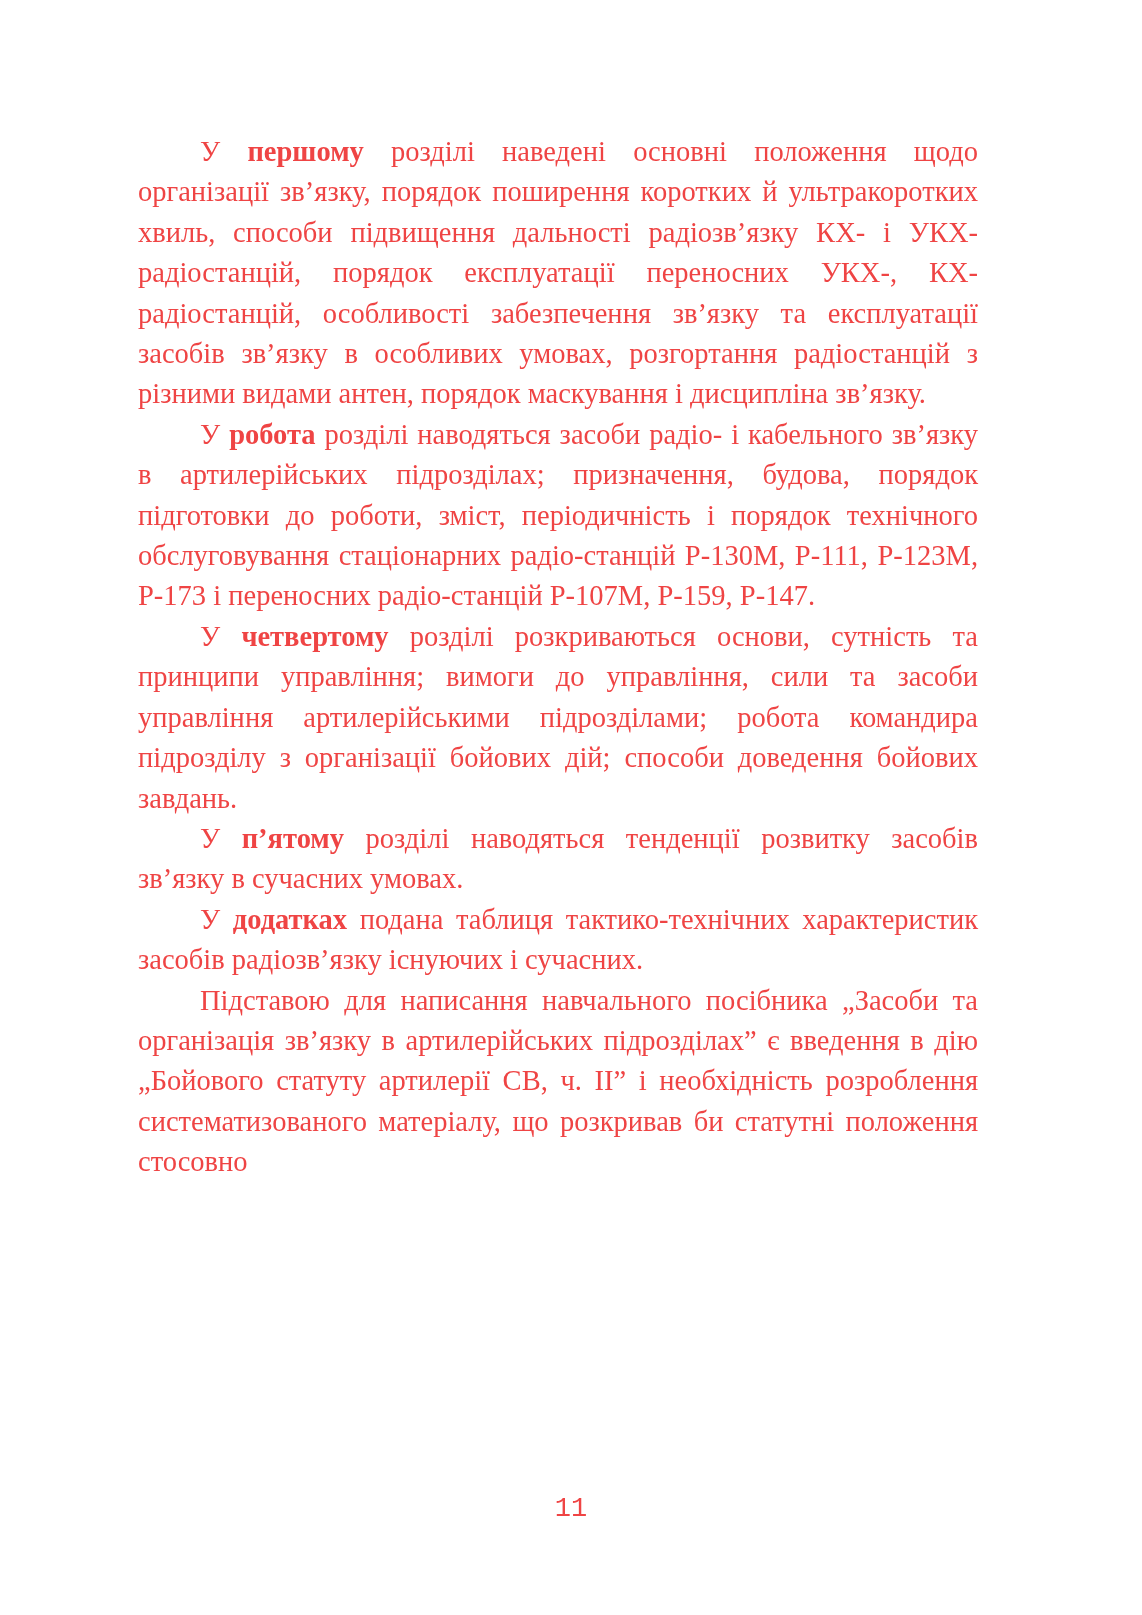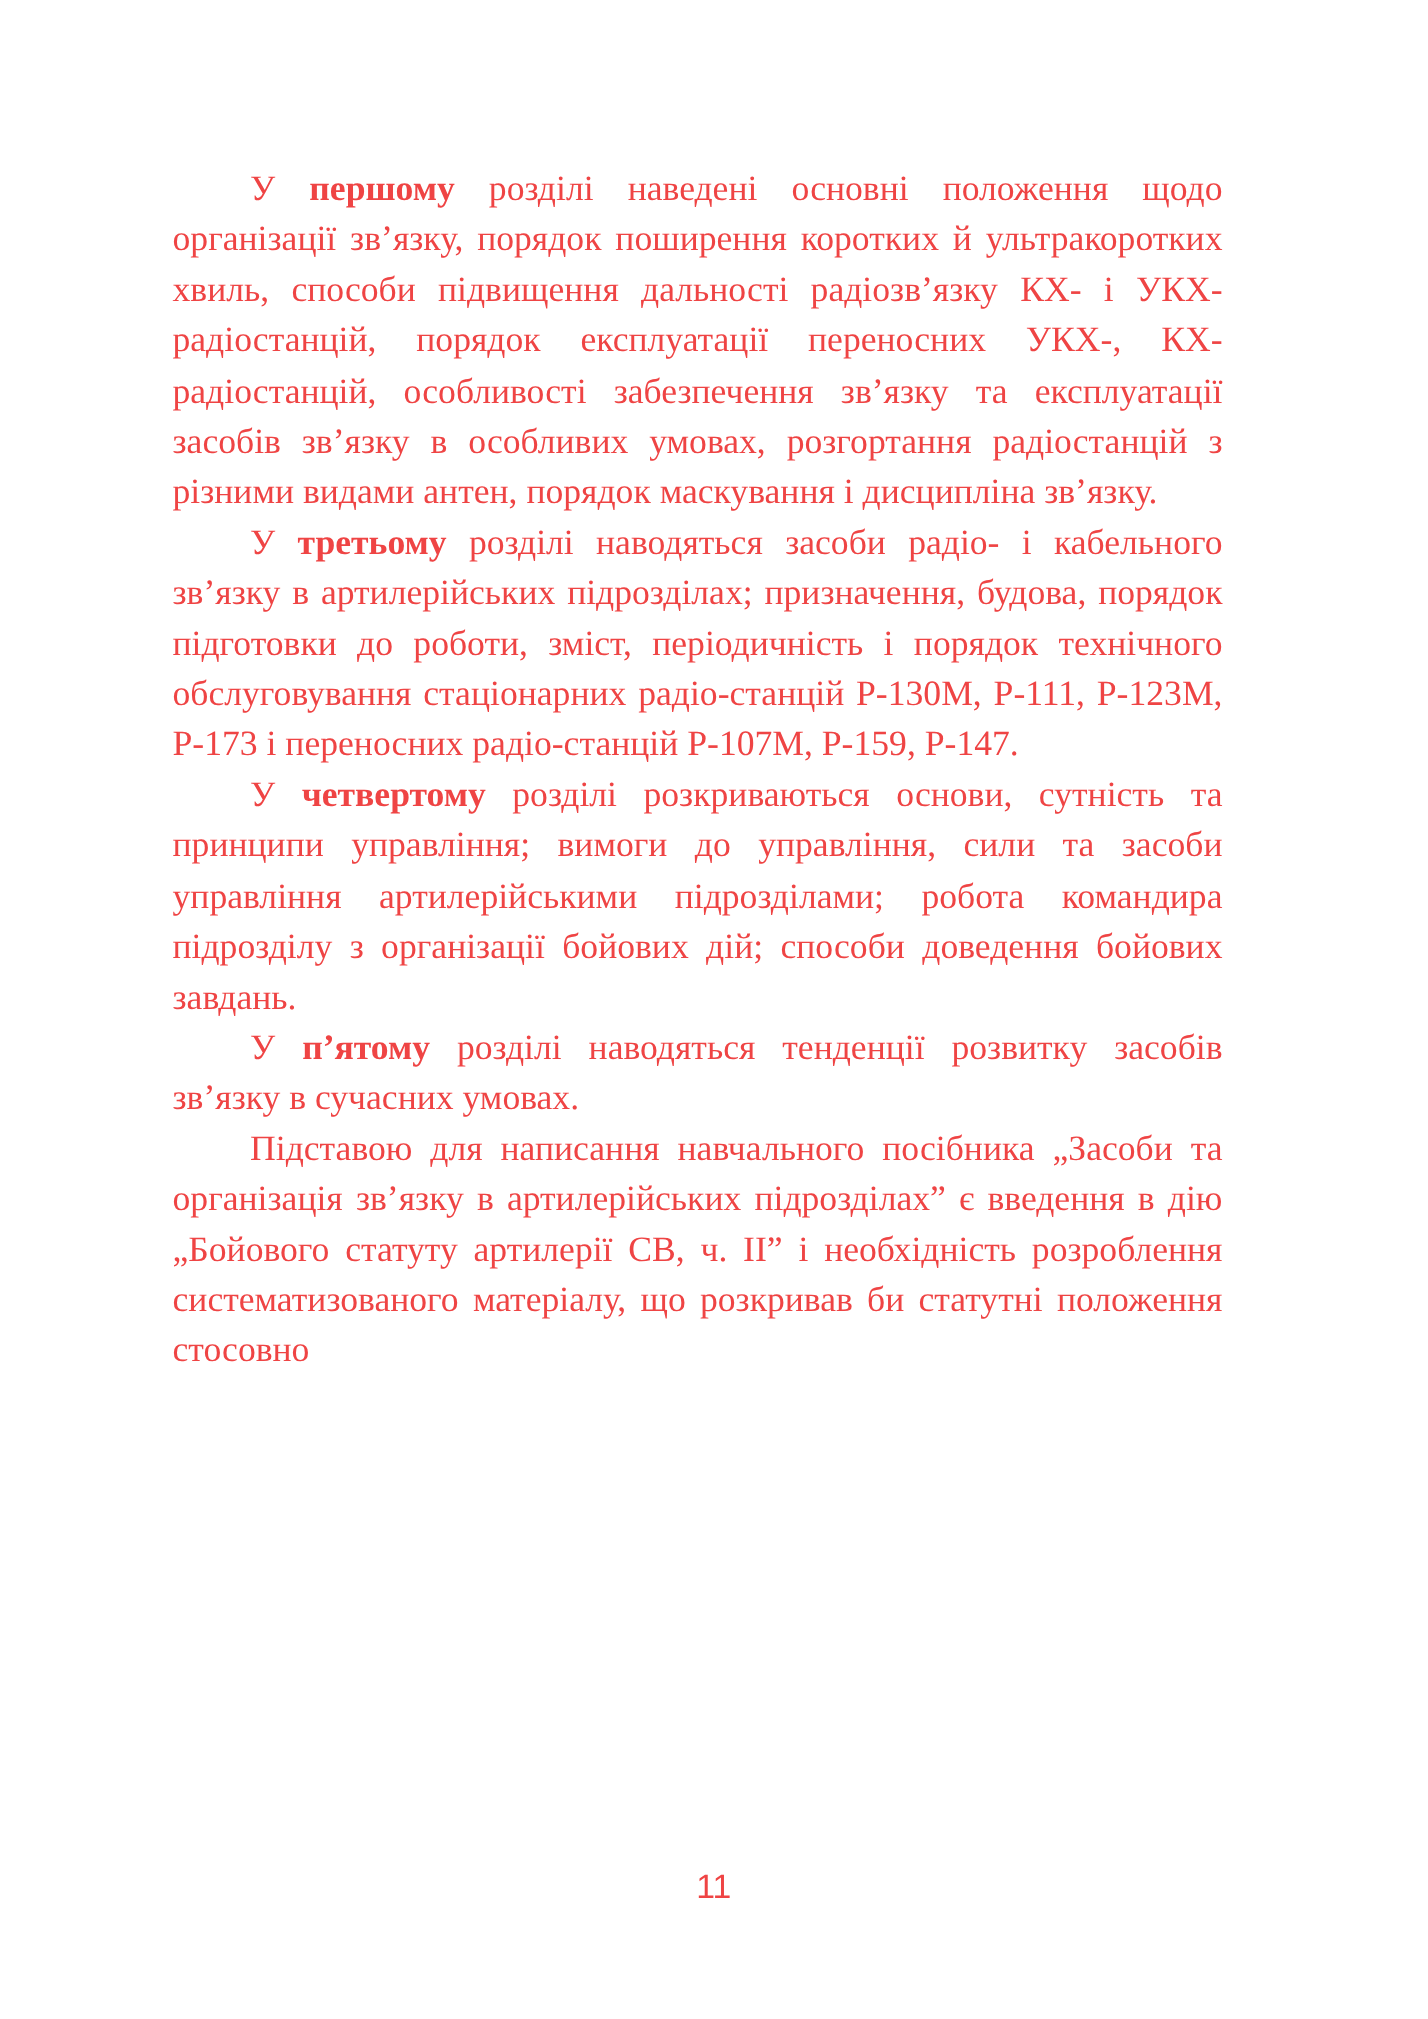--- a/index.html
+++ b/index.html
@@ -39,47 +39,50 @@
   .para.wide-indent {
     text-indent: 70px;
   }
   .page-number {
     position: absolute;
     left: 0;
     right: 0;
     top: 1482px;
     text-align: center;
     font-size: 27px;
-    font-family: Liberation Sans, sans-serif;
+    font-family: Liberation Mono, monospace;
   }
 </style>
 </head>
 <body>
 
 <div class="page">
 
   <div class="content">
 
     <p class="para">
       <span>У </span><b>першому</b><span> розділі наведені основні положення щодо організації зв’язку, порядок поширення коротких й ультракоротких хвиль, способи підвищення дальності радіозв’язку КХ- і УКХ-радіостанцій, порядок експлуатації переносних УКХ-, КХ-радіостанцій, особливості забезпечення зв’язку та експлуатації засобів зв’язку в особливих умовах, розгортання радіостанцій з різними видами антен, порядок маскування і дисципліна зв’язку.</span>
     </p>
 
     <p class="para">
-      <span>У </span><b>третьому</b><span> розділі наводяться засоби радіо- і кабельного зв’язку в артилерійських підрозділах; призначення, будова, порядок підготовки до роботи, зміст, періодичність і порядок технічного обслуговування стаціонарних радіо-станцій Р-130М, Р-111, Р-123М, Р-173 і переносних радіо-станцій Р-107М, Р-159, Р-147.</span>
+      <span>У </span><b>робота</b><span> розділі наводяться засоби радіо- і кабельного зв’язку в артилерійських підрозділах; призначення, будова, порядок підготовки до роботи, зміст, періодичність і порядок технічного обслуговування стаціонарних радіо-станцій Р-130М, Р-111, Р-123М, Р-173 і переносних радіо-станцій Р-107М, Р-159, Р-147.</span>
     </p>
 
 
     <p class="para">
       <span>У </span><b>четвертому</b><span> розділі розкриваються основи, сутність та принципи управління; вимоги до управління, сили та засоби управління артилерійськими підрозділами; робота командира підрозділу з організації бойових дій; способи доведення бойових завдань.</span>
     </p>
 
     <p class="para">
       <span>У </span><b>п’ятому</b><span> розділі наводяться тенденції розвитку засобів зв’язку в сучасних умовах.</span>
     </p>
 
+    <p class="para">
+      <span>У </span><b>додатках</b><span> подана таблиця тактико-технічних характеристик засобів радіозв’язку існуючих і сучасних.</span>
+    </p>
 
 
     <p class="para">
       <span>Підставою для написання навчального посібника „Засоби та організація зв’язку в артилерійських підрозділах” є введення в дію „Бойового статуту артилерії СВ, ч. ІІ” і необхідність розроблення систематизованого матеріалу, що розкривав би статутні положення стосовно</span>
     </p>
 
   </div>
 
   <div class="page-number">11</div>
 

